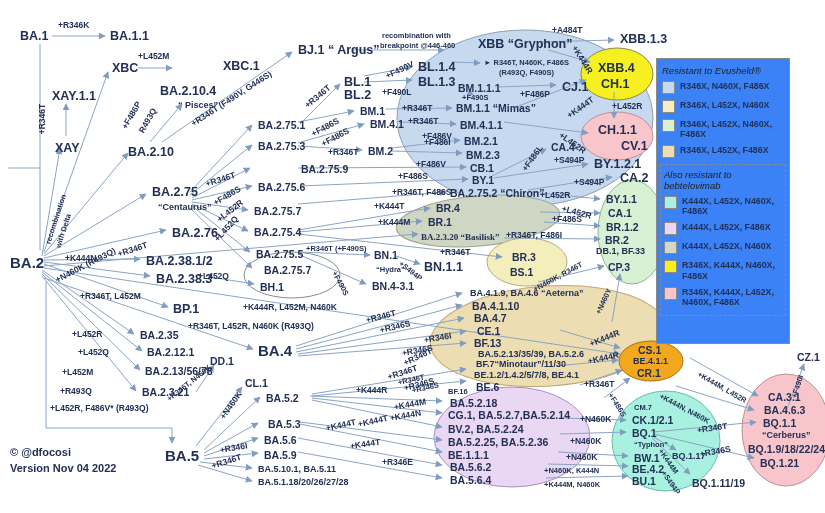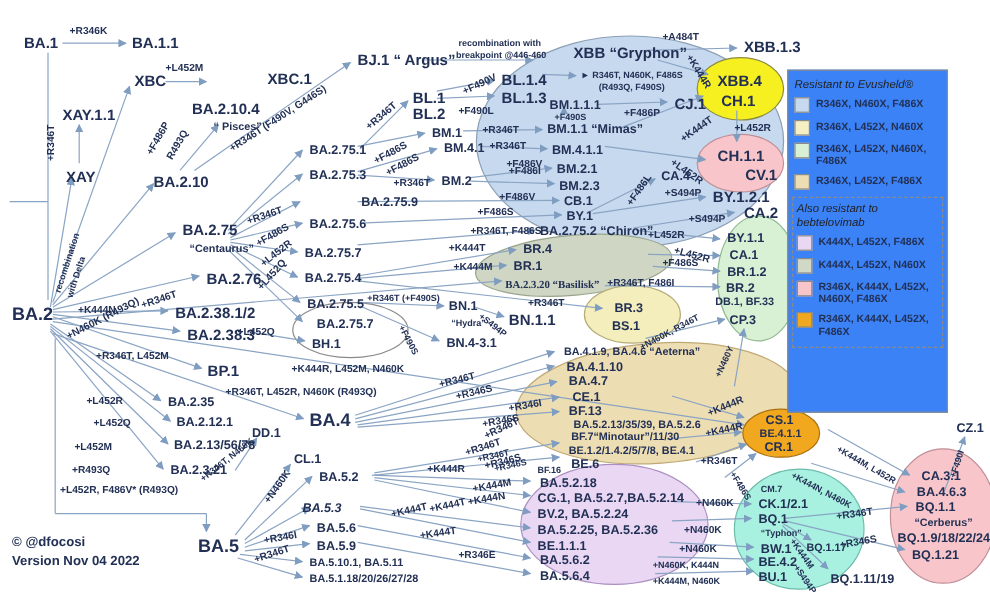--- a/index.html
+++ b/index.html
@@ -222,21 +222,21 @@
       <div class="node l" style="left: 173px; top: 303px;">BP.1</div>
       <div class="node m" style="left: 140px; top: 330px;">BA.2.35</div>
       <div class="node m" style="left: 147px; top: 347px;">BA.2.12.1</div>
       <div class="node m" style="left: 145px; top: 366px;">BA.2.13/56/78</div>
       <div class="node m" style="left: 142px; top: 387px;">BA.2.3.21</div>
       <div class="node m" style="left: 210px; top: 356px;">DD.1</div>
       <div class="node m" style="left: 245px; top: 378px;">CL.1</div>
       <div class="node xl" style="left: 258px; top: 343px;">BA.4</div>
       <div class="node xl" style="left: 165px; top: 448px;">BA.5</div>
       <div class="node m" style="left: 266px; top: 393px;">BA.5.2</div>
-      <div class="node m" style="left: 252px; top: 419px; font-style: italic;">BA.5.3</div>
+      <div class="node m" style="left: 268px; top: 419px;">BA.5.3</div>
       <div class="node m" style="left: 264px; top: 435px;">BA.5.6</div>
       <div class="node m" style="left: 264px; top: 450px;">BA.5.9</div>
       <div class="node s" style="left: 258px; top: 465px;">BA.5.10.1, BA.5.11</div>
       <div class="node s" style="left: 258px; top: 478px;">BA.5.1.18/20/26/27/28</div>
       <div class="node m" style="left: 374px; top: 250px;">BN.1</div>
       <div class="node xs" style="left: 376px; top: 266px;">“Hydra”</div>
       <div class="node l" style="left: 424px; top: 261px;">BN.1.1</div>
       <div class="node m" style="left: 372px; top: 281px;">BN.4-3.1</div>
       <div class="node m" style="left: 512px; top: 252px;">BR.3</div>
       <div class="node m" style="left: 510px; top: 267px;">BS.1</div>
@@ -399,34 +399,38 @@
         </div>
         <div class="legend-row">
           <div class="legend-swatch" style="background: rgb(237, 221, 178);"></div>
           <div class="legend-label">R346X, L452X, F486X</div>
         </div>
       </div>
     <div id="legend-sub">
       <div class="legend-title">Also resistant to bebtelovimab</div>
       <div id="legend-list-2">
           <div class="legend-row">
+            <div class="legend-swatch" style="background: rgb(168, 240, 224);"></div>
+            <div class="legend-label">K444X, L452X, N460X, F486X</div>
+          </div>
+          <div class="legend-row">
             <div class="legend-swatch" style="background: rgb(233, 215, 243);"></div>
             <div class="legend-label">K444X, L452X, F486X</div>
           </div>
           <div class="legend-row">
             <div class="legend-swatch" style="background: rgb(210, 216, 198);"></div>
             <div class="legend-label">K444X, L452X, N460X</div>
           </div>
           <div class="legend-row">
+            <div class="legend-swatch" style="background: rgb(247, 240, 32);"></div>
+            <div class="legend-label">R346X, K444X, N460X, F486X</div>
+          </div>
+          <div class="legend-row">
             <div class="legend-swatch" style="background: rgb(248, 198, 202);"></div>
             <div class="legend-label">R346X, K444X, L452X, N460X, F486X</div>
-          </div>
-          <div class="legend-row">
-            <div class="legend-swatch" style="background: rgb(242, 168, 30);"></div>
-            <div class="legend-label">R346X, K444X, L452X, F486X</div>
           </div>
         </div>
     </div>
   </div>
 
   <div id="footer">
     <div>©  @dfocosi</div>
     <div>Version Nov 04 2022</div>
   </div>
 </div>

